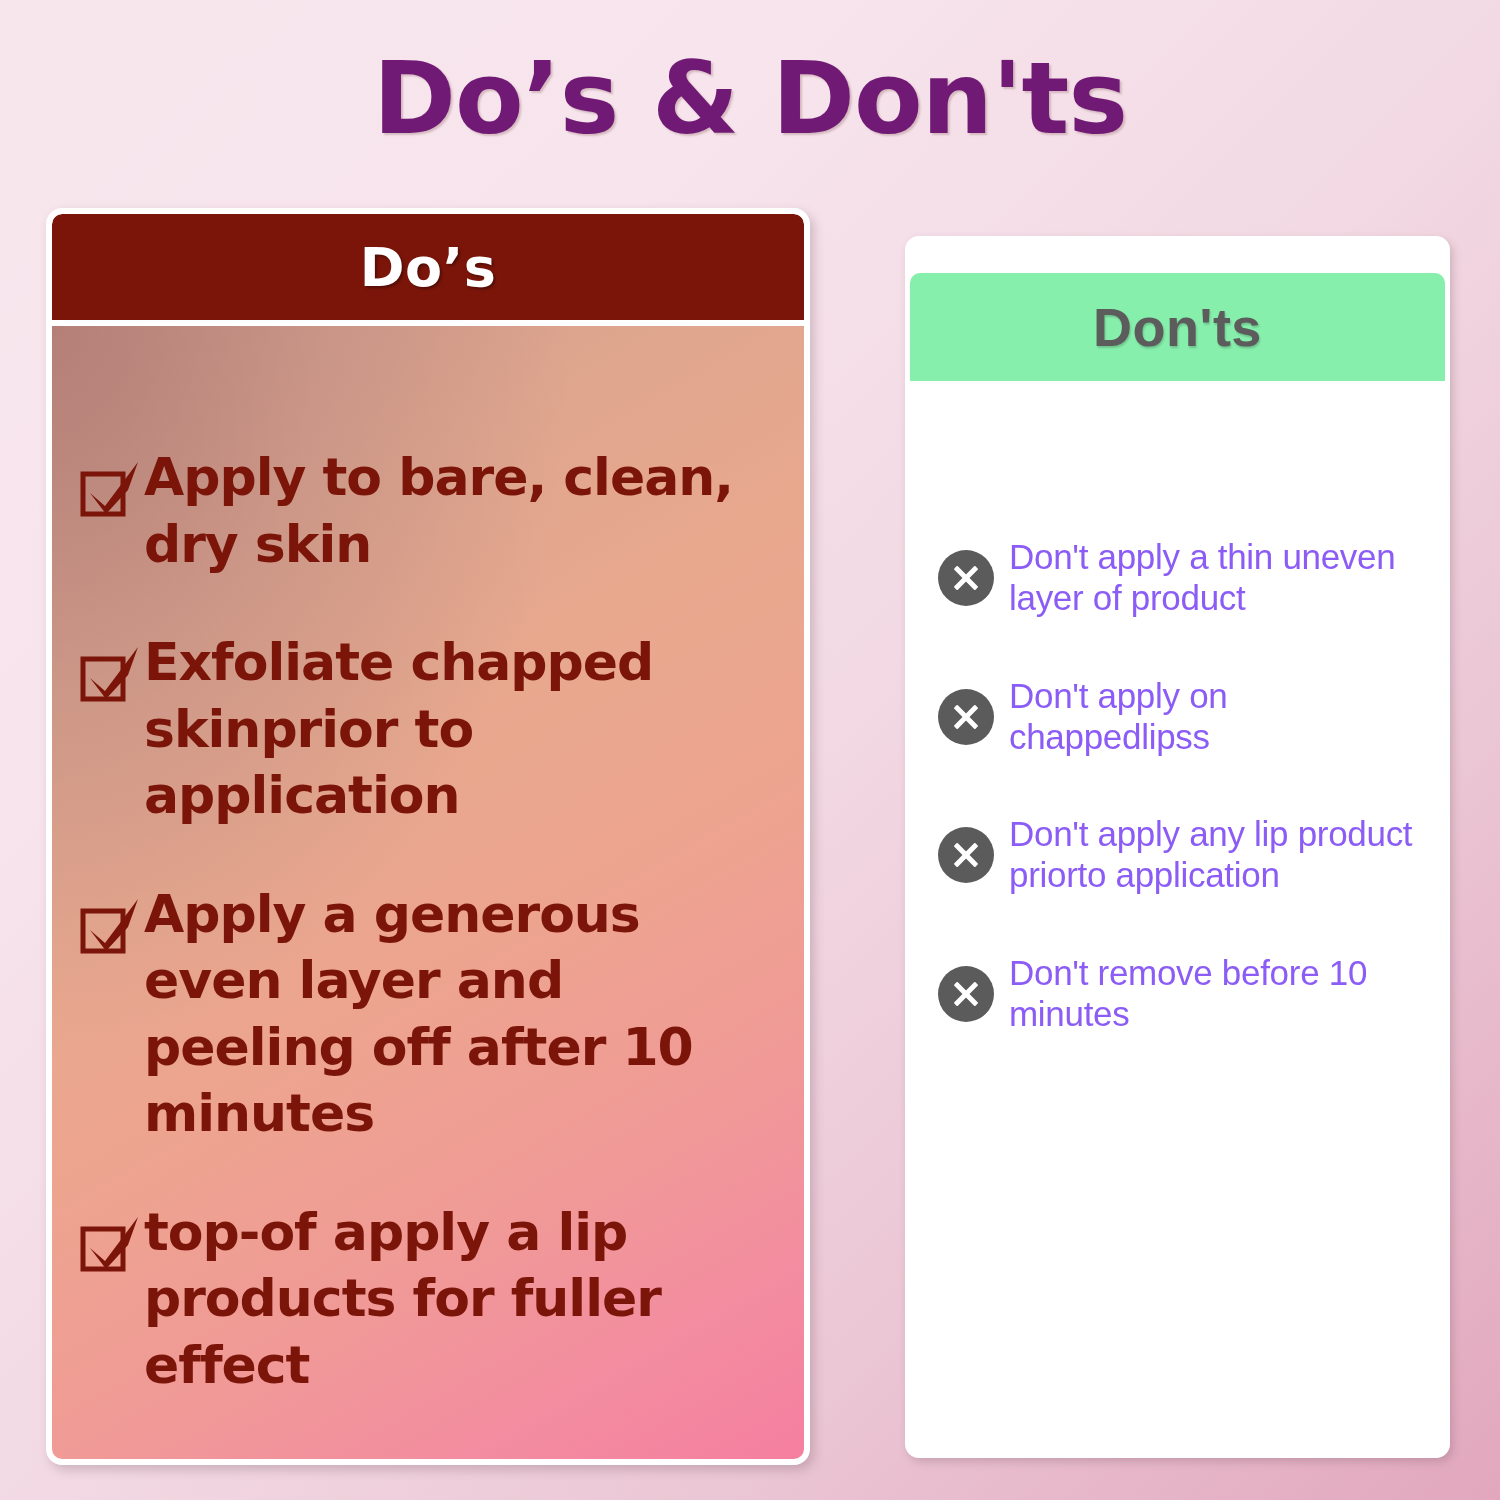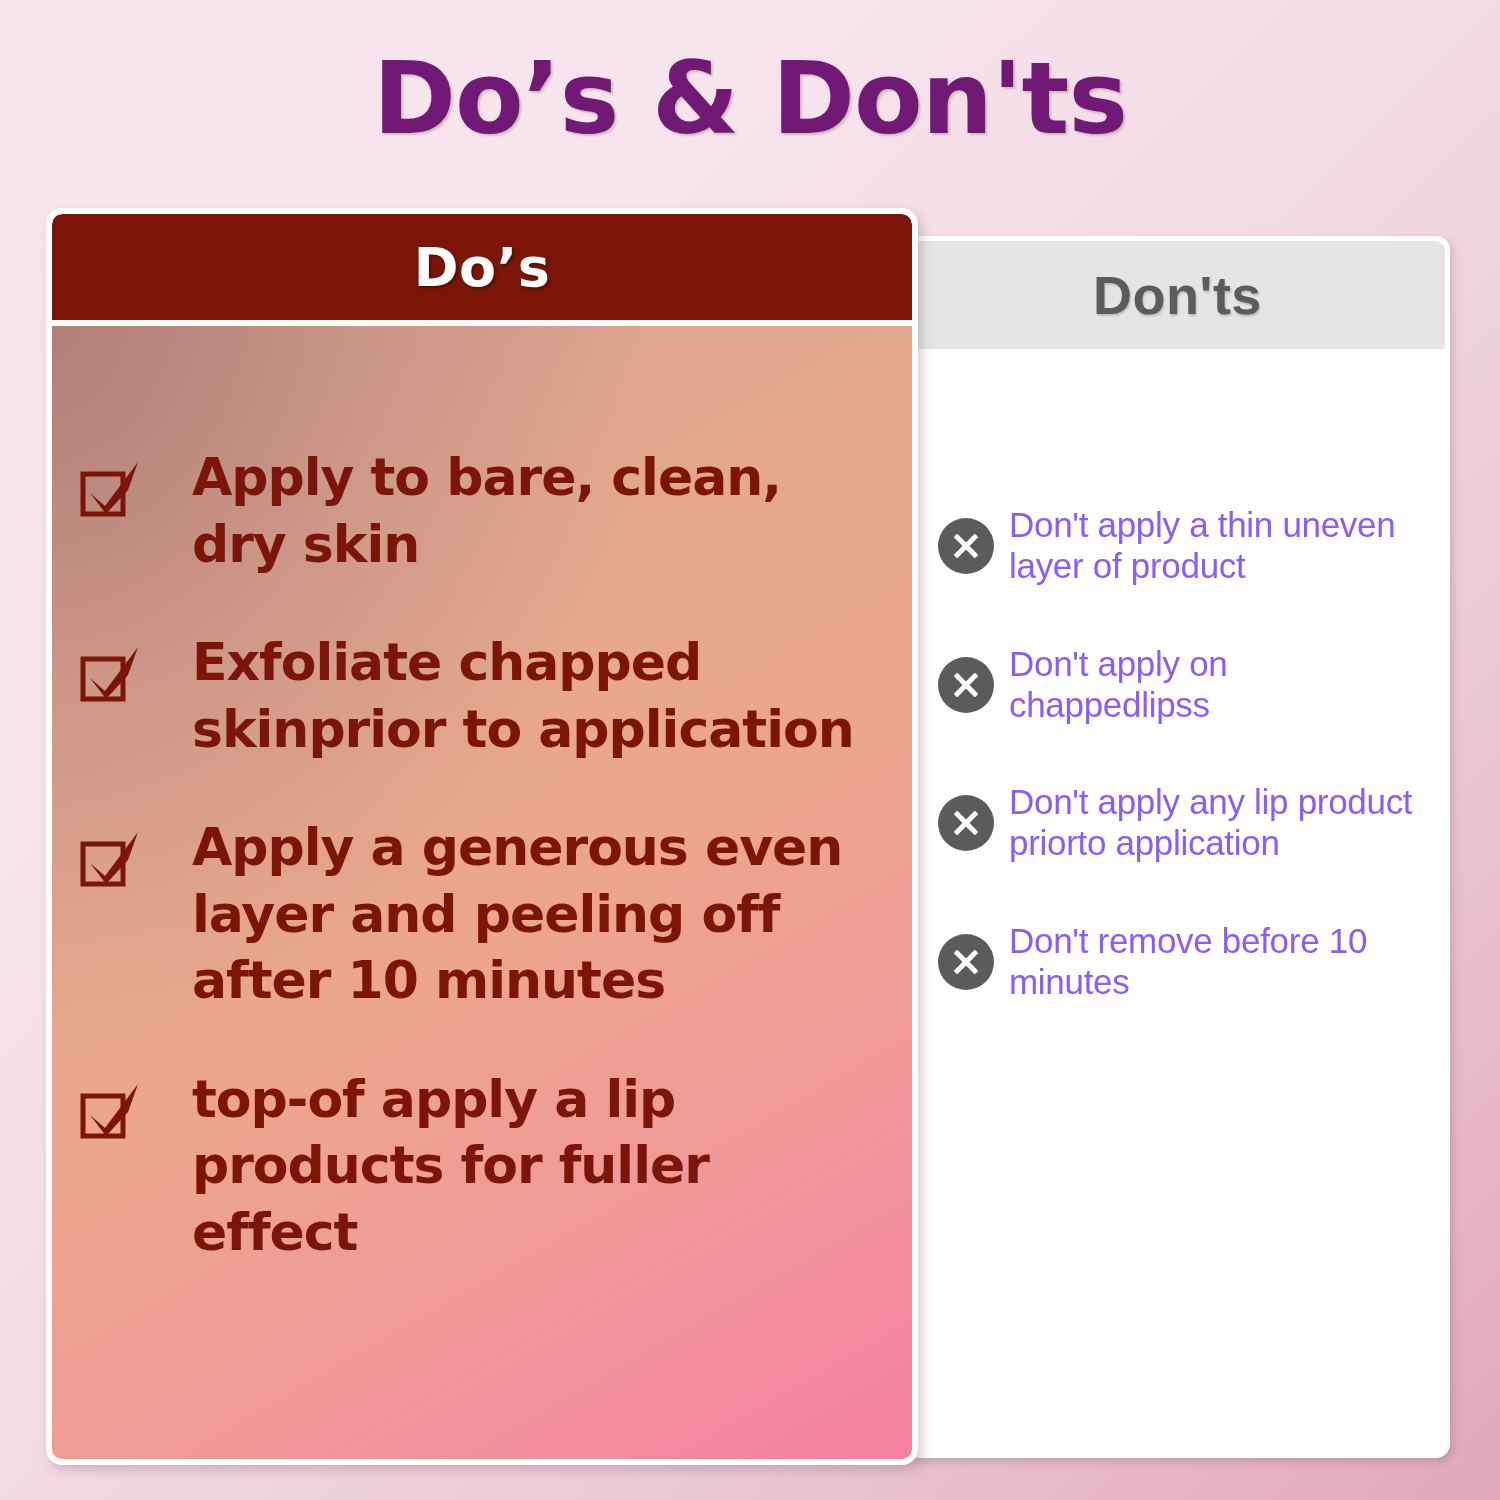--- a/index.html
+++ b/index.html
@@ -49,25 +49,26 @@
     height: 1222px;
     background: #ffffff;
     border-radius: 14px;
     border: 5px solid #ffffff;
     box-shadow: 3px 4px 9px rgba(120,90,100,0.28);
     overflow: hidden;
     z-index: 1;
   }
   .donts-header {
     height: 108px;
-    background: #e5e5e5;
+    background: #86efac;
     border-radius: 10px 10px 0 0;
     display: flex;
     align-items: center;
     justify-content: center;
+    margin-top: 32px;
   }
   .donts-header-text {
     font-size: 54px;
     font-weight: bold;
     color: #5c5c5c;
     letter-spacing: 0.5px;
     text-shadow: 1px 2px 2px rgba(0,0,0,0.18);
   }
   .donts-body {
     padding: 155px 0 0 0;
@@ -108,21 +109,21 @@
     color: #8b5cf6;
     font-weight: 500;
     letter-spacing: -0.3px;
   }
 
   
   .dos-panel {
     position: absolute;
     left: 46px;
     top: 208px;
-    width: 872px;
+    width: 764px;
     height: 1257px;
     border-radius: 16px;
     border: 6px solid #ffffff;
     box-shadow: 4px 5px 11px rgba(120,90,100,0.3);
     overflow: hidden;
     z-index: 2;
     background: #ffffff;
   }
   .dos-header {
     height: 106px;
@@ -152,21 +153,20 @@
         #eda48f 56%,
         #f09b96 72%,
         #f38ca0 88%,
         #f57fa0 100%);
     padding: 118px 22px 0 28px;
   }
   .do-item {
     display: flex;
     align-items: flex-start;
     margin-bottom: 52px;
-    gap: 48px;
   }
   .check-icon {
     flex: 0 0 auto;
     width: 62px;
     height: 60px;
     margin-top: 16px;
     margin-right: 2px;
   }
   .do-text {
     font-family: "DejaVu Sans", sans-serif;

